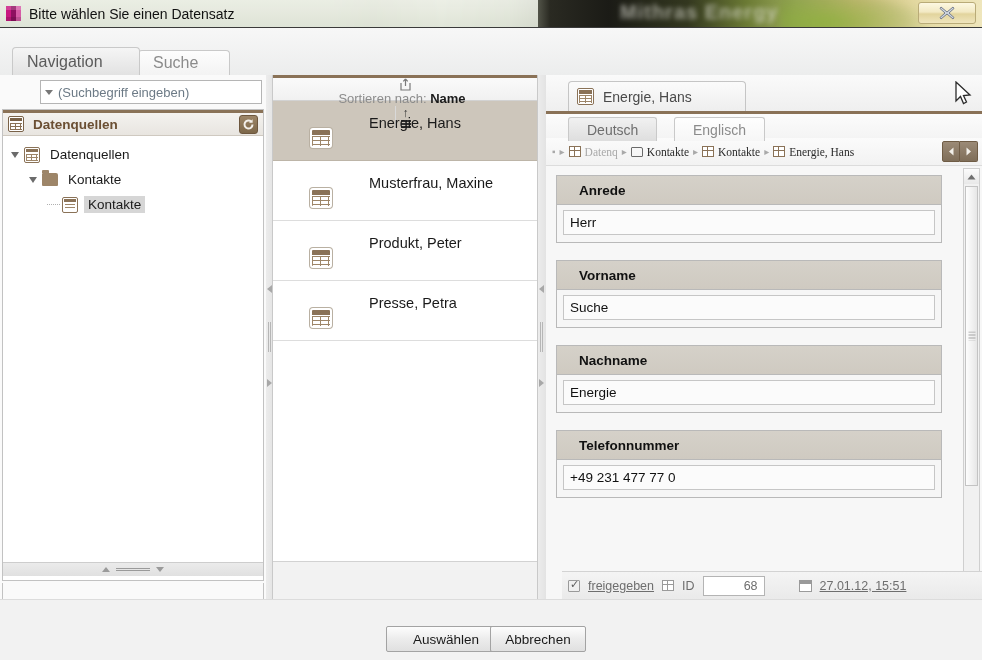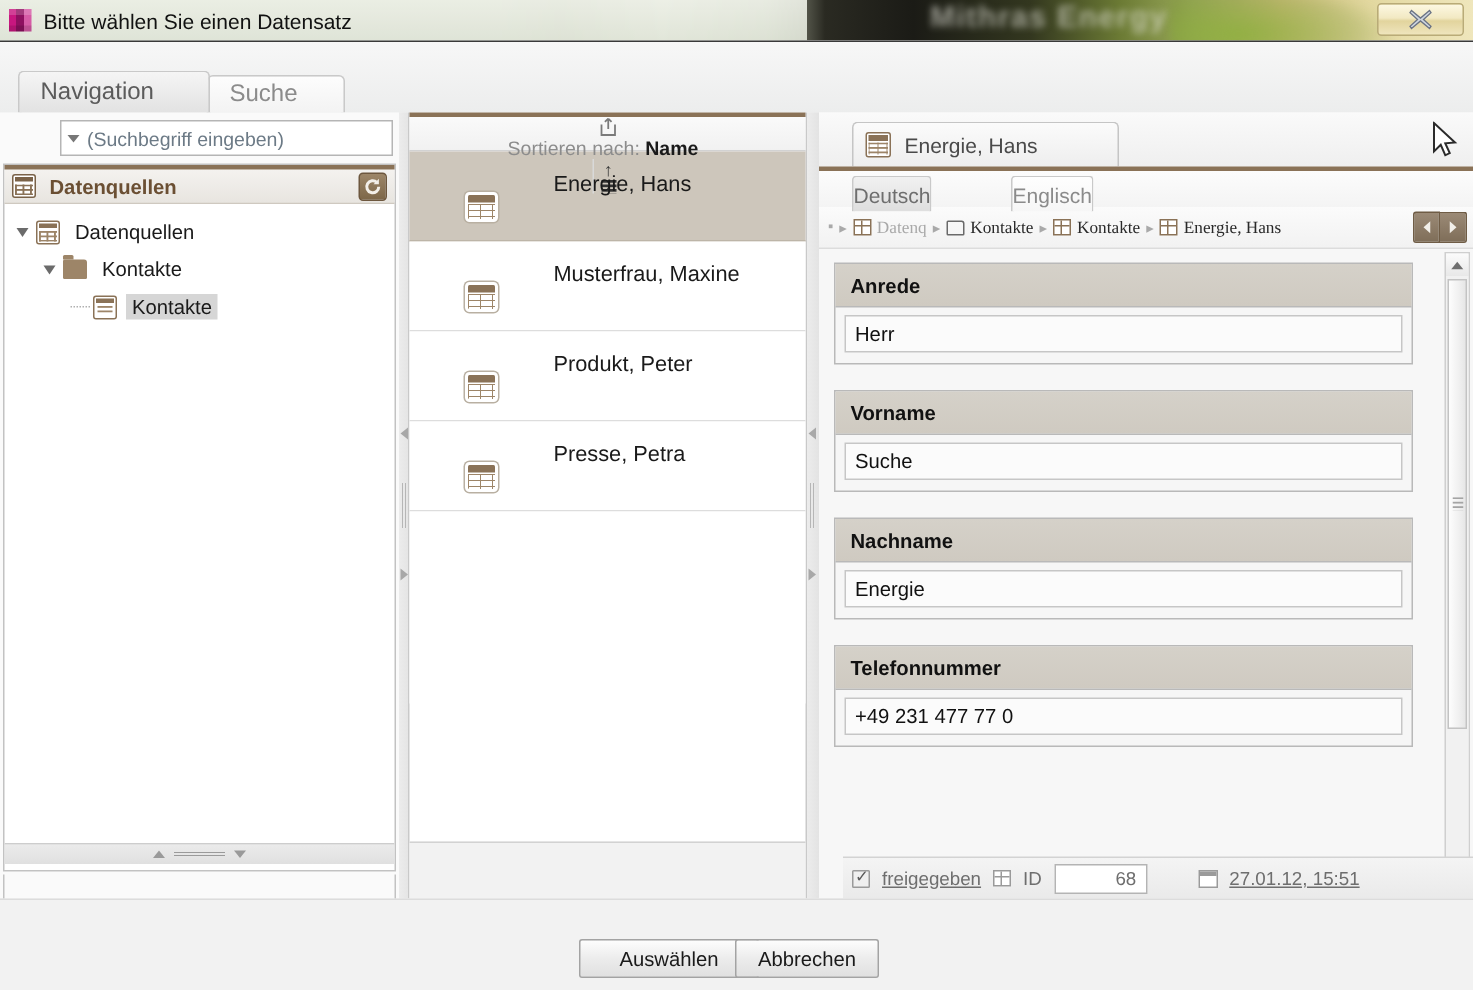--- a/index.html
+++ b/index.html
@@ -286,21 +286,21 @@
 
   .cursor-ptr { position:absolute; right: 8px; top: 6px; width:20px; height:26px; }
 
   .lang-strip {
     position:absolute; left:0; top:36px; width:436px; height:27px;
     border-top: 3px solid #8a7257;
     background: linear-gradient(180deg,#fcfcfc 0%, #f4f4f4 100%);
   }
   .lang-tab {
     position:absolute; top:3px; height:24px; display:flex; align-items:center;
-    padding: 0 0; font-size: 14px; border:1px solid #c9c9c9; border-bottom:none;
+    padding: 0 18px; font-size: 14px; border:1px solid #c9c9c9; border-bottom:none;
     border-radius: 3px 3px 0 0; cursor:pointer;
   }
   .lang-tab.active { left: 22px; color:#6e6e6e;
     background: linear-gradient(180deg,#f1f1f1 0%, #dedede 100%); z-index:3; }
   .lang-tab.inactive { left: 128px; color:#8b8b8b;
     background: linear-gradient(180deg,#fefefe 0%, #f6f6f6 100%); z-index:2; }
 
   .crumbbar {
     position:absolute; left:0; top:63px; width:436px; height:28px;
     background: linear-gradient(180deg,#fbfbfb 0%, #f2f2f2 100%);
@@ -325,21 +325,21 @@
   }
   .crumb-nav span:first-child { border-radius:2px 0 0 2px; }
   .crumb-nav span:last-child { border-radius:0 2px 2px 0; border-left:none; }
 
   .form-area {
     position:absolute; left:0; top:91px; width:419px; height:339px;
     overflow:hidden; padding: 9px 0 0 10px; background:#f7f7f7;
   }
   .field { width: 386px; margin-bottom: 17px; border:1px solid #b9b9b9; background:#f6f6f6; }
   .field-label {
-    height: 29px; display:flex; align-items:center; padding-left:10px;
+    height: 29px; display:flex; align-items:center; padding-left:22px;
     background: linear-gradient(180deg,#d5d1c9 0%, #cfcac1 100%);
     font-weight: bold; font-size: 13.5px; color:#111;
     border-bottom: 1px solid #b9b9b9;
   }
   .field-input {
     margin: 5px 6px 7px 6px; height: 25px; background:#fbfbfb;
     border: 1px solid #c6c6c6; display:flex; align-items:center; padding-left:6px;
     font-size: 13.5px; color:#111; cursor: text;
   }
 

